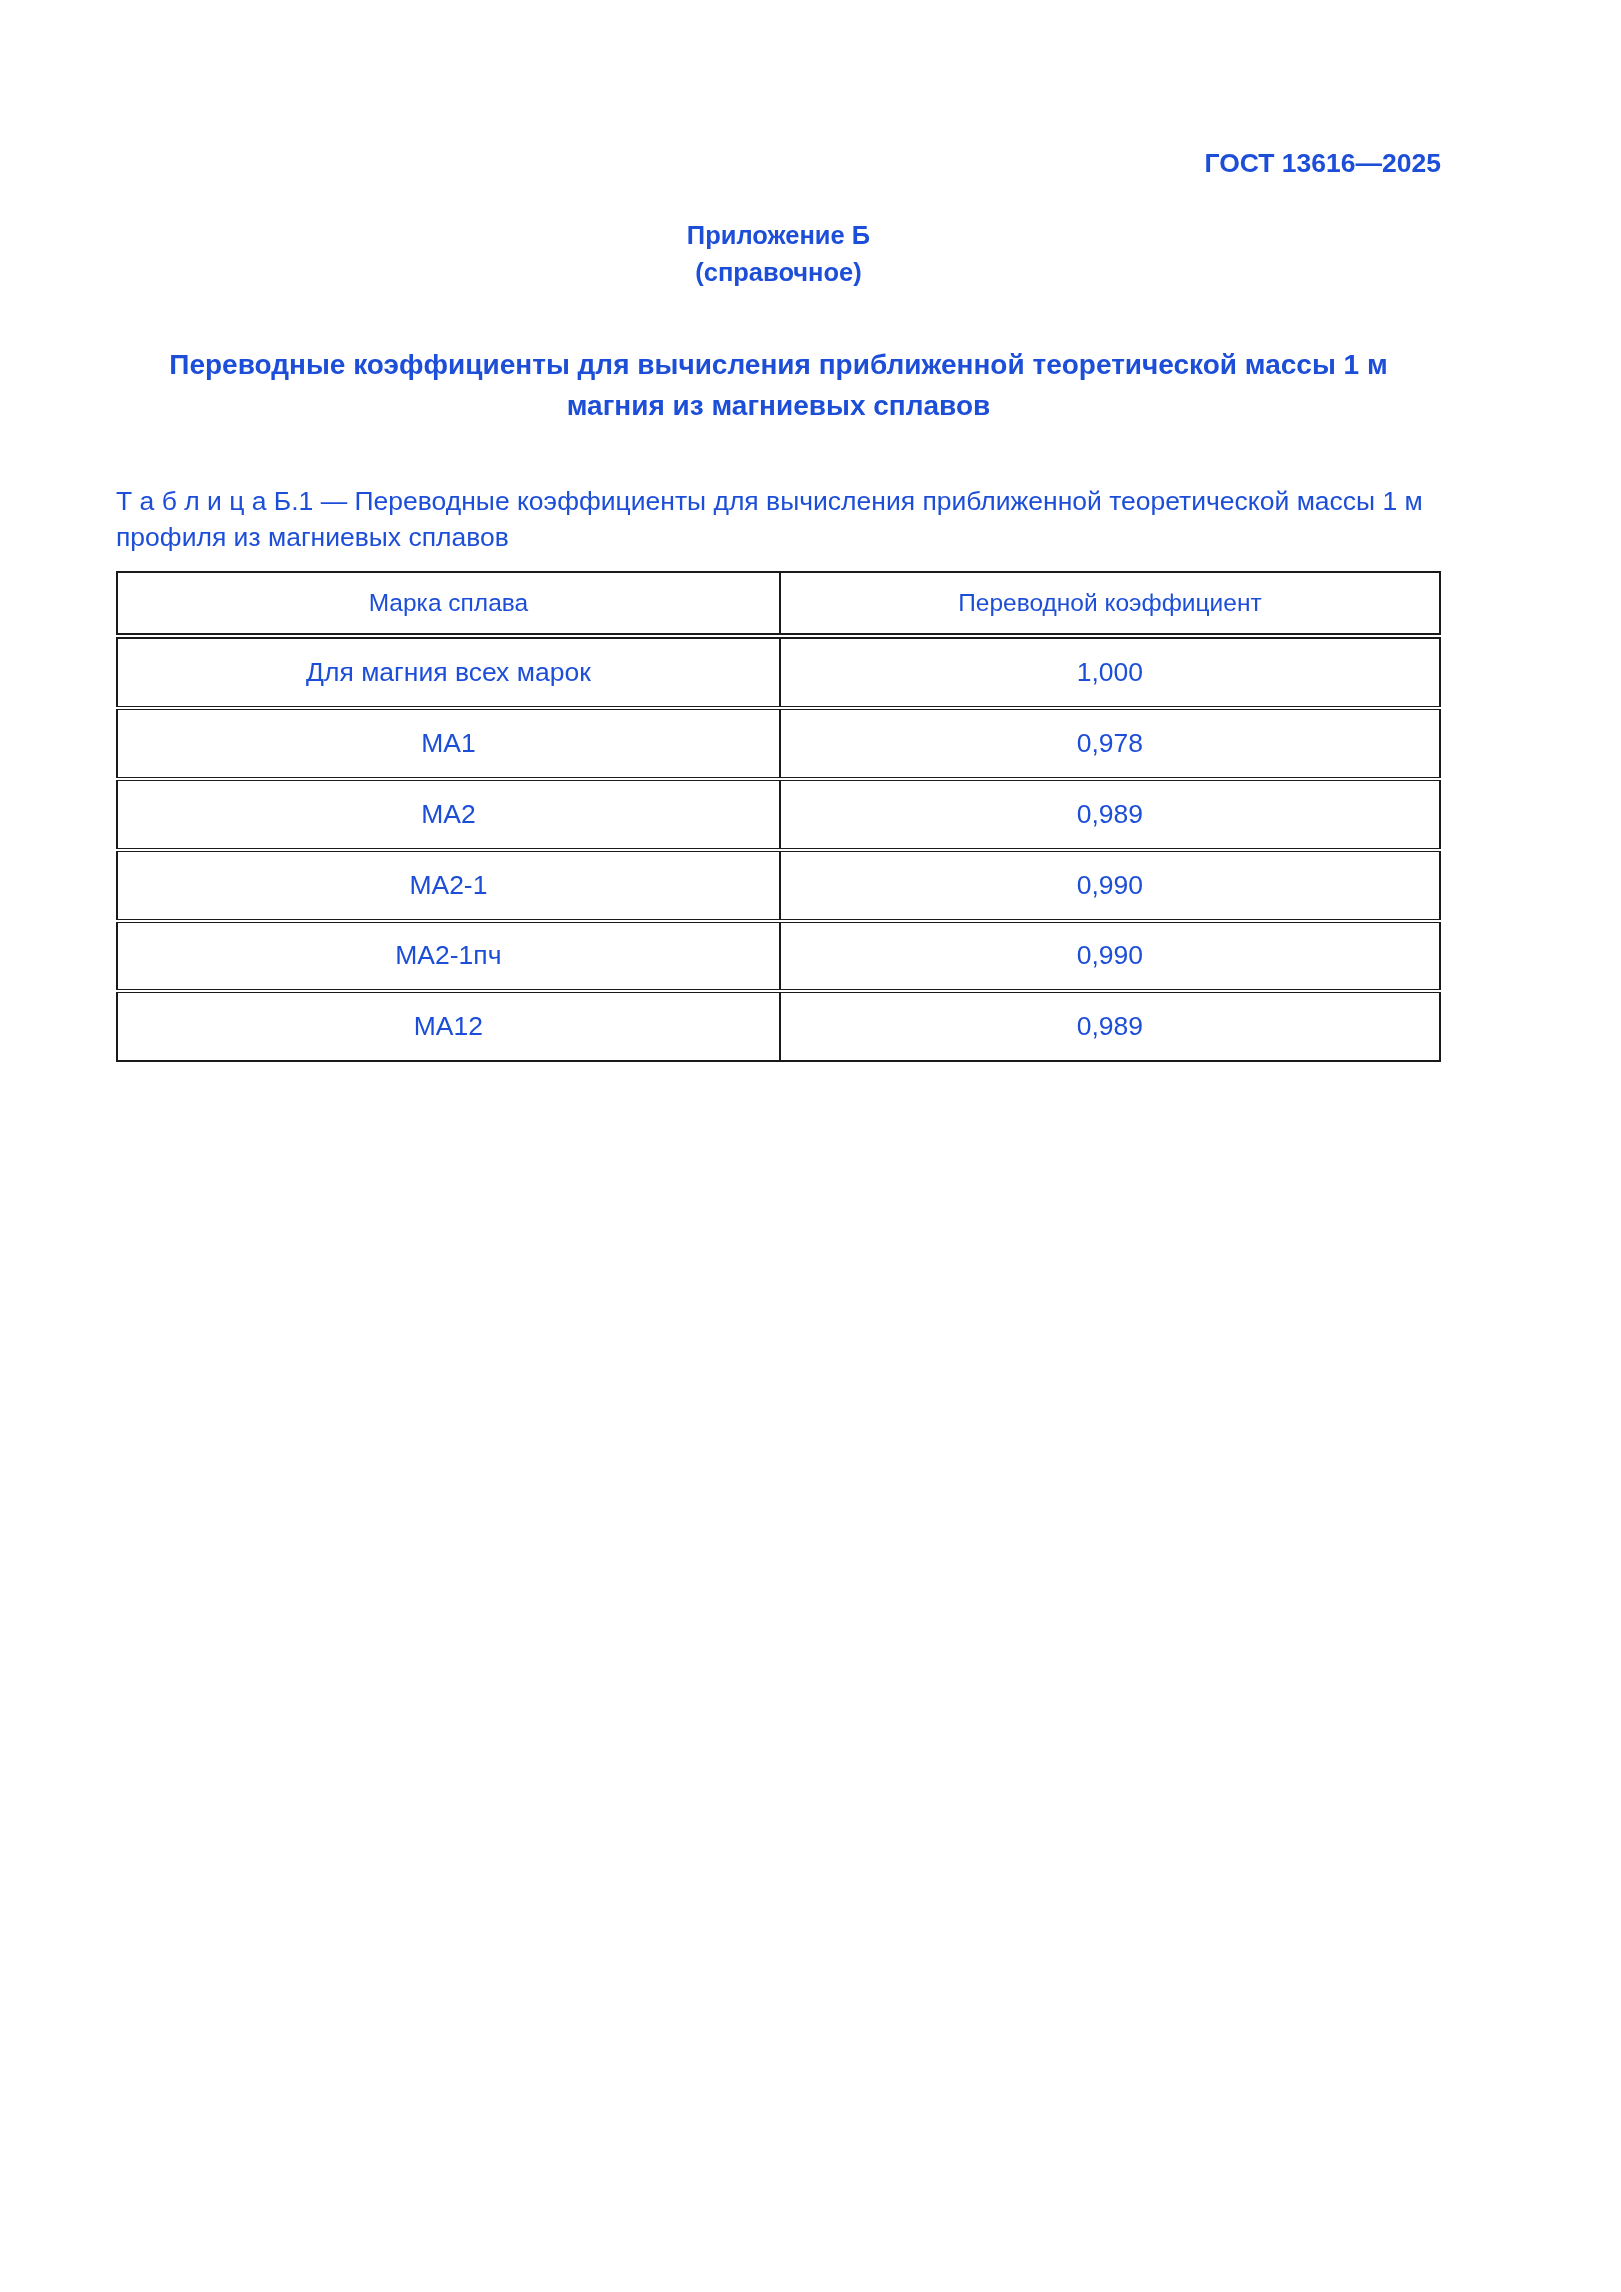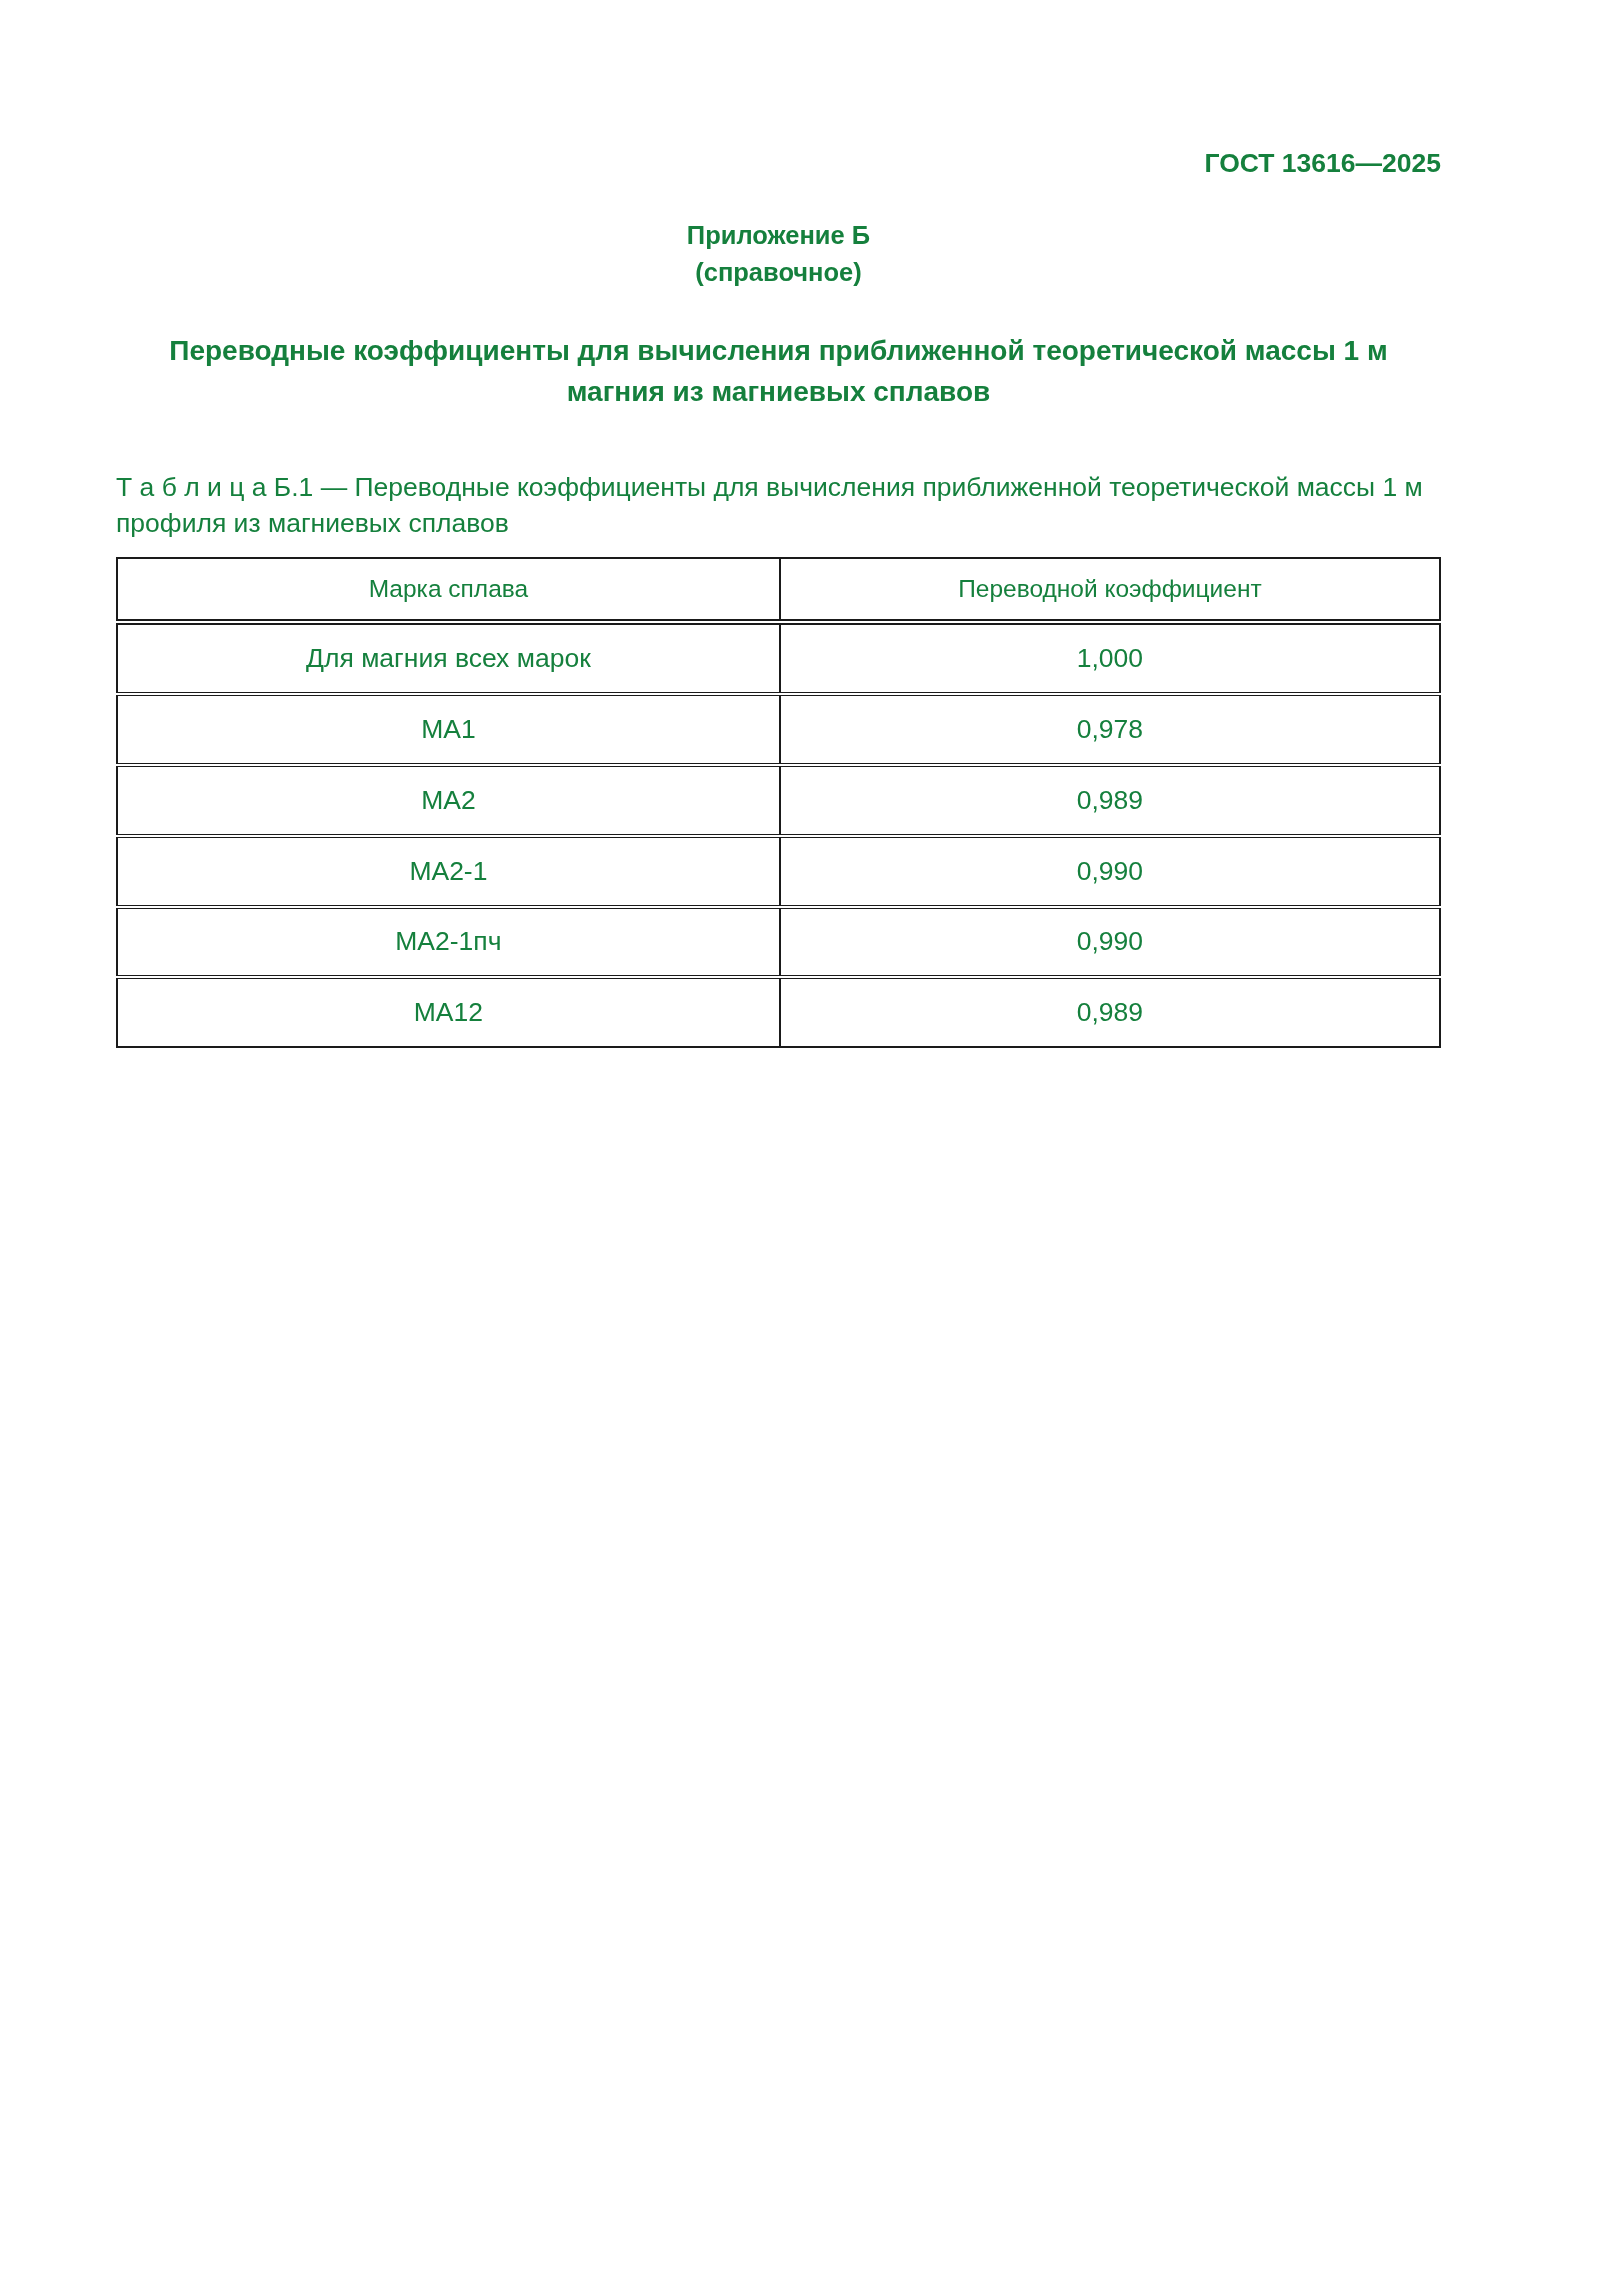--- a/index.html
+++ b/index.html
@@ -7,21 +7,21 @@
     padding: 0;
     background: #e8e8e8;
   }
   .page {
     position: relative;
     width: 1621px;
     height: 2293px;
     margin: 0 auto;
     background: #ffffff;
     font-family: "Liberation Sans", "DejaVu Sans", sans-serif;
-    color: #15803d;
+    color: #1d4ed8;
     overflow: hidden;
   }
   .content {
     position: absolute;
     left: 116px;
     top: 0;
     width: 1325px;
   }
   .doc-number {
     margin-top: 147px;
@@ -31,21 +31,21 @@
     line-height: 33px;
   }
   .appendix-block {
     margin-top: 37px;
     text-align: center;
     font-weight: bold;
     font-size: 25.5px;
     line-height: 37px;
   }
   .appendix-title {
-    margin-top: 39px;
+    margin-top: 53px;
     text-align: center;
     font-weight: bold;
     font-size: 28px;
     line-height: 41px;
   }
   .table-caption {
     margin-top: 57px;
     font-size: 26.5px;
     line-height: 36px;
     text-align: left;

